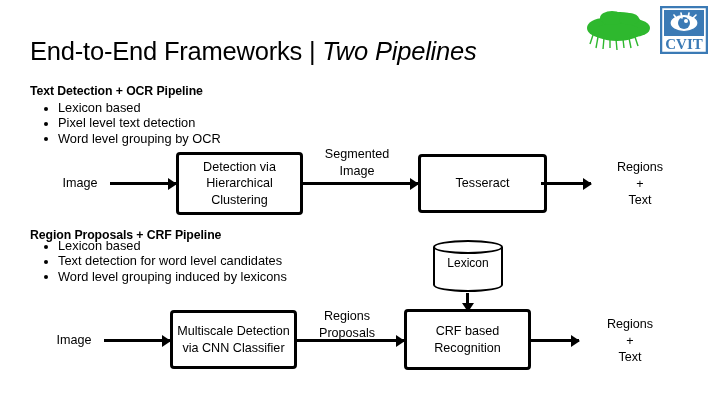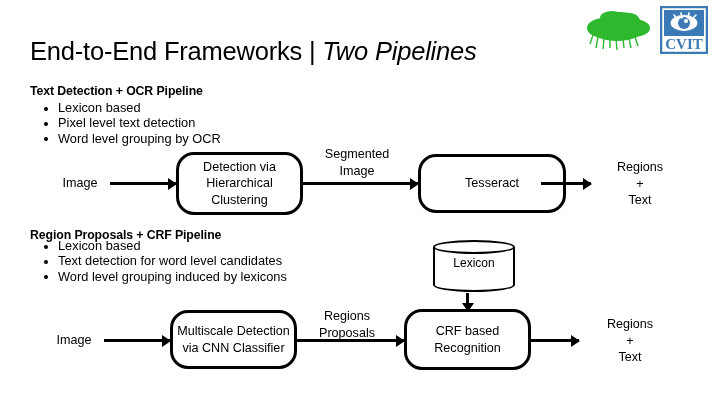--- a/index.html
+++ b/index.html
@@ -91,21 +91,21 @@
 
   #heading-pipeline-1 { left: 30px; top: 84px; }
   #bullets-pipeline-1 { left: 36px; top: 100px; }
   #heading-pipeline-2 { left: 30px; top: 222px; margin-top: 6px; }
   #bullets-pipeline-2 { left: 36px; top: 238px; }
 
   
   .flow-box {
     position: absolute;
     border: 3.2px solid #000;
-    border-radius: 18px;
+    border-radius: 4px;
     background: #ffffff;
     box-sizing: border-box;
     display: flex;
     align-items: center;
     justify-content: center;
     text-align: center;
     font-size: 12.6px;
     line-height: 16.6px;
   }
   .flow-label {
@@ -148,21 +148,20 @@
     border-right: 6px solid transparent;
   }
 
   
   #lexicon-cylinder {
     position: absolute;
     left: 433px;
     top: 240px;
     width: 70px;
     height: 52px;
-    padding-left: 12px;
   }
   #lexicon-cylinder .cyl-body {
     position: absolute;
     left: 0; top: 7px;
     width: 100%;
     height: 38px;
     border-left: 2.6px solid #000;
     border-right: 2.6px solid #000;
     box-sizing: border-box;
     background: #fff;
@@ -256,21 +255,21 @@
 
   <div class="flow-box" style="left:176px; top:152px; width:127px; height:63px;">Detection via
 Hierarchical
 Clustering</div>
 
   <div class="flow-label" style="left:313px; top:146px; width:88px;">Segmented
 Image</div>
 
   <div class="flow-arrow" style="left:303px; top:182px; width:115px;"></div>
 
-  <div class="flow-box" style="left:418px; top:154px; width:148px; height:59px;">Tesseract</div>
+  <div class="flow-box" style="left:418px; top:154px; width:129px; height:59px;">Tesseract</div>
 
   <div class="flow-arrow" style="left:541px; top:182px; width:50px;"></div>
 
   <div class="flow-label" style="left:601px; top:159px; width:78px;">Regions
 +
 Text</div>
 
   <div id="heading-pipeline-2" class="section-heading">Region Proposals + CRF Pipeline</div>
 
   <ul id="bullets-pipeline-2" class="bullet-list">

